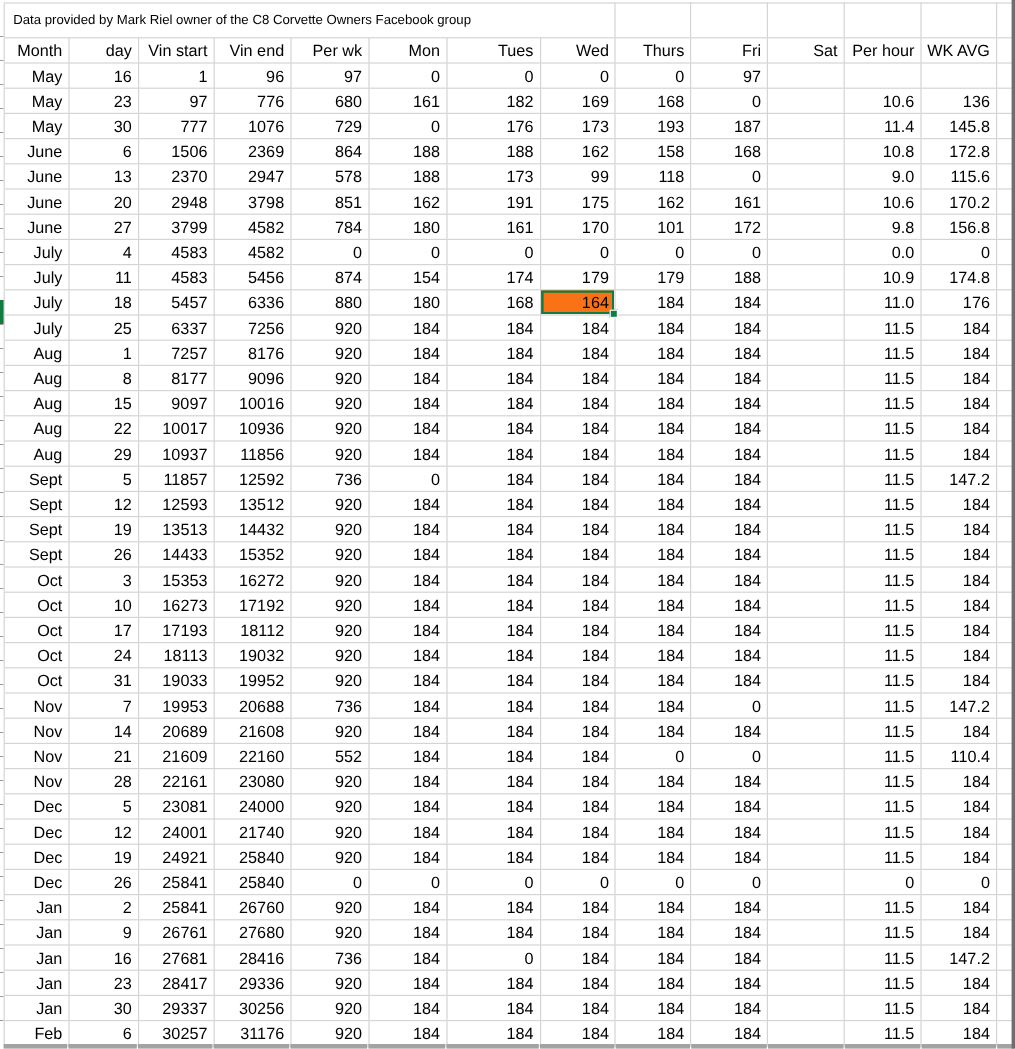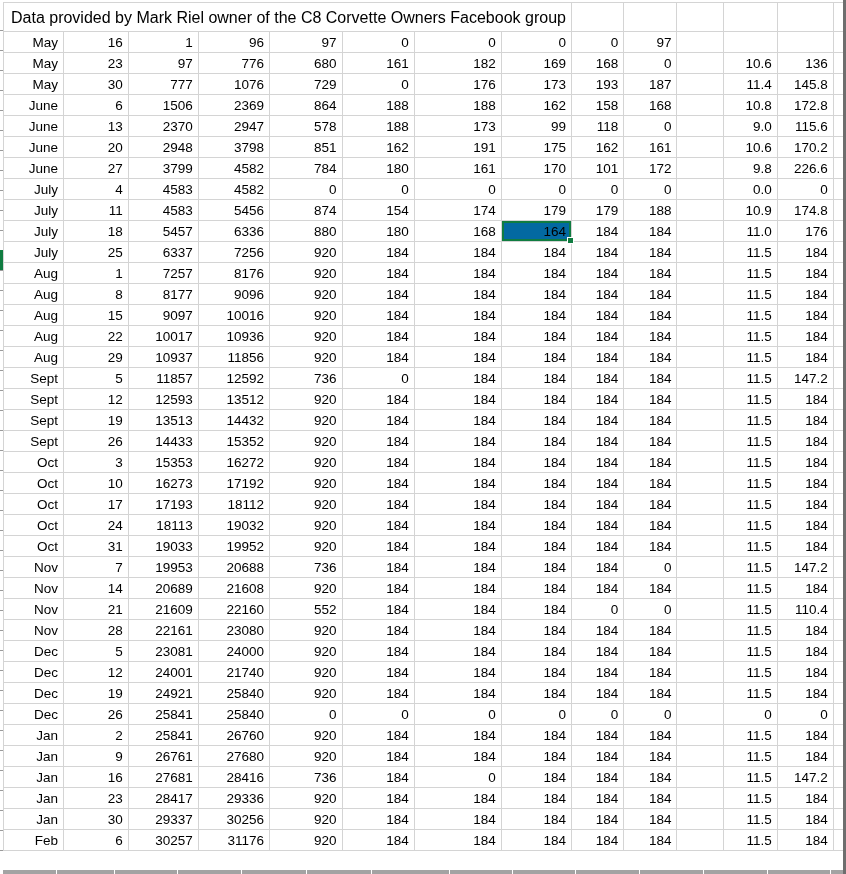--- a/index.html
+++ b/index.html
@@ -4,21 +4,21 @@
 <style>
   html,body{margin:0;padding:0;}
   body{font-family:"Liberation Sans", sans-serif;}
   .screen{position:relative;width:846px;height:874px;background:#ffffff;overflow:hidden;}
   .grid-wrap{position:absolute;left:3px;top:2px;}
   table{border-collapse:collapse;table-layout:fixed;border-left:1px solid #d4d4d4;}
   td{border-right:1px solid #d4d4d4;border-bottom:1px solid #d4d4d4;height:20px;
      padding:0 5px 0 0;font-size:13.5px;line-height:19px;text-align:right;
      white-space:nowrap;overflow:hidden;color:#000;vertical-align:middle;}
   .title-row td{border-top:1px solid #d4d4d4;height:28px;}
-  .title-cell{text-align:left;padding-left:7px;font-size:16px;overflow:visible;}
+  .title-cell{text-align:left;padding-left:7px;font-size:11px;overflow:visible;}
   .selected{position:relative;overflow:visible;}
   .selected::after{content:"";position:absolute;right:-3px;bottom:-3px;width:5px;height:5px;
      background:#107c41;border:1px solid #ffffff;z-index:3;}
   .left-edge{position:absolute;left:0;top:30px;width:3px;height:840px;
      background:repeating-linear-gradient(to bottom,#9a9a9a 0 1px,#ffffff 1px 20px);}
   .row-indicator{position:absolute;left:0;top:250px;width:3px;height:20px;background:#107c41;z-index:2;}
   .right-edge{position:absolute;right:0;top:0;width:3px;height:874px;background:#6e6e6e;}
   .bottom-strip{position:absolute;left:3px;top:870px;height:4px;display:flex;}
   .bottom-strip div{height:4px;background:#a3a3a3;margin-right:1px;}
 </style>
@@ -50,20 +50,36 @@
       <tbody id="grid-body">
         <tr class="title-row">
           <td class="title-cell" colspan="8">Data provided by Mark Riel owner of the C8 Corvette Owners Facebook group</td>
           <td></td>
           <td></td>
           <td></td>
           <td></td>
           <td></td>
           <td></td>
         </tr>
+        <tr id="header-row">
+            <td>Month</td>
+            <td>day</td>
+            <td>Vin start</td>
+            <td>Vin end</td>
+            <td>Per wk</td>
+            <td>Mon</td>
+            <td>Tues</td>
+            <td>Wed</td>
+            <td>Thurs</td>
+            <td>Fri</td>
+            <td>Sat</td>
+            <td>Per hour</td>
+            <td>WK AVG</td>
+            <td></td>
+          </tr>
           <tr>
             <td>May</td>
             <td>16</td>
             <td>1</td>
             <td>96</td>
             <td>97</td>
             <td>0</td>
             <td>0</td>
             <td>0</td>
             <td>0</td>
@@ -159,21 +175,21 @@
             <td>3799</td>
             <td>4582</td>
             <td>784</td>
             <td>180</td>
             <td>161</td>
             <td>170</td>
             <td>101</td>
             <td>172</td>
             <td></td>
             <td>9.8</td>
-            <td>226.6</td>
+            <td>156.8</td>
             <td></td>
           </tr>
           <tr>
             <td>July</td>
             <td>4</td>
             <td>4583</td>
             <td>4582</td>
             <td>0</td>
             <td>0</td>
             <td>0</td>
@@ -202,21 +218,21 @@
             <td></td>
           </tr>
           <tr>
             <td>July</td>
             <td>18</td>
             <td>5457</td>
             <td>6336</td>
             <td>880</td>
             <td>180</td>
             <td>168</td>
-            <td class="selected" style="background: #0369a1; box-shadow: rgb(16, 124, 65) 0px 0px 0px 2px inset;">164</td>
+            <td class="selected" style="background: #f97316; box-shadow: rgb(16, 124, 65) 0px 0px 0px 2px inset;">164</td>
             <td>184</td>
             <td>184</td>
             <td></td>
             <td>11.0</td>
             <td>176</td>
             <td></td>
           </tr>
           <tr>
             <td>July</td>
             <td>25</td>

